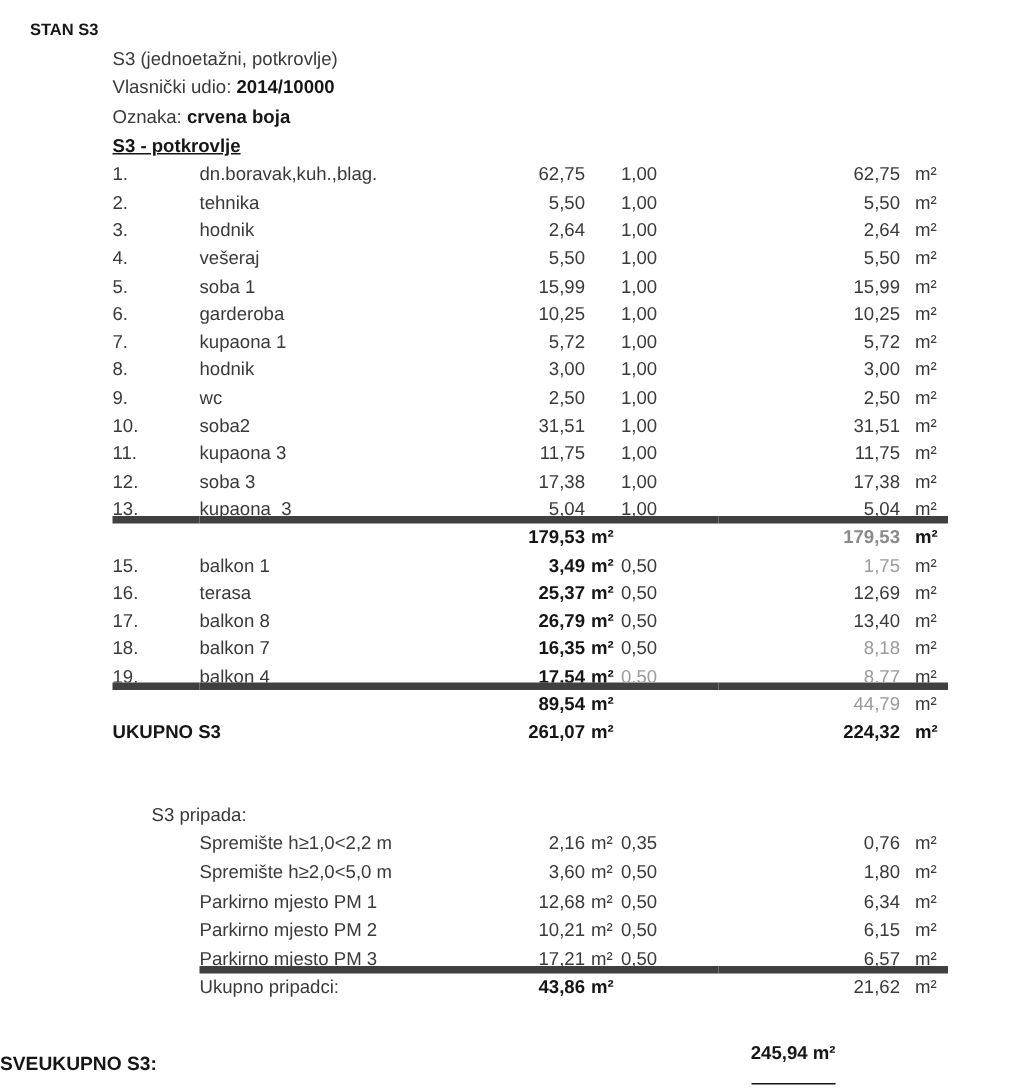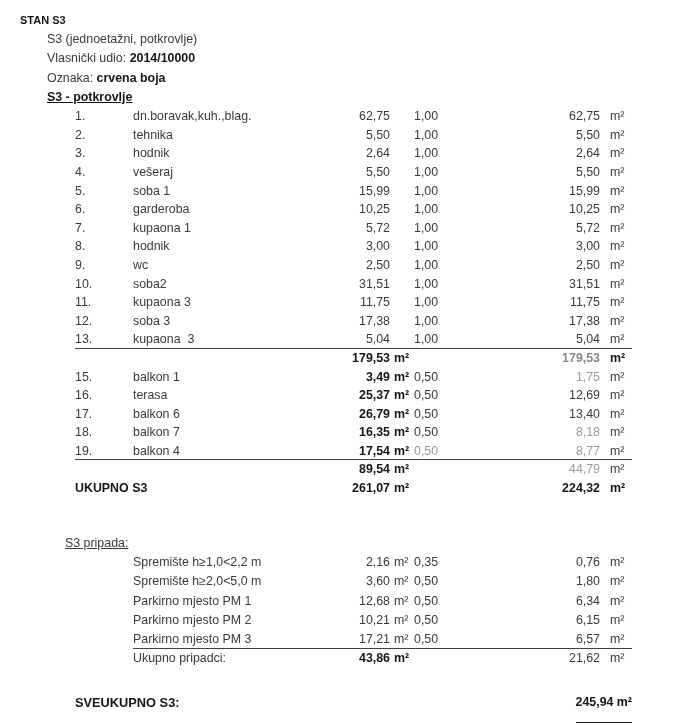--- a/index.html
+++ b/index.html
@@ -6,21 +6,21 @@
   body{
     width:690px;height:725px;overflow:hidden;
     font-family:"Liberation Sans","DejaVu Sans",sans-serif;
     font-size:12.4px;color:#3a3a3a;
     -webkit-font-smoothing:antialiased;
   }
   .page{position:relative;width:690px;height:725px;padding-top:10px;box-sizing:border-box;}
 
   
   .doc-title{margin-left:20px;height:20px;line-height:20px;font-weight:bold;color:#161616;font-size:11px;}
-  .hline{margin-left:47px;height:19.3px;line-height:19.3px;}
+  .hline{margin-left:75px;height:19.3px;line-height:19.3px;}
   .hline b{color:#161616;}
   .section-title{font-weight:bold;color:#161616;text-decoration:underline;}
 
   
   .tbl{margin-left:75px;width:557px;}
   .trow{
     display:grid;
     grid-template-columns:58px 177px 80px 24px 65px 121px 32px;
     height:18.6px;line-height:18.6px;box-sizing:border-box;
   }
@@ -30,31 +30,31 @@
   .c-area{text-align:right;}
   .c-aunit{text-align:left;padding-left:4px;}
   .c-coef{text-align:left;}
   .c-res{text-align:right;}
   .c-runit{text-align:left;padding-left:10px;}
 
   .bold{font-weight:bold;color:#161616;}
   .dim{color:#9b9b9b;}
   .bold.dim{color:#8a8a8a;}
 
-  .rule>span{border-bottom:1px solid #404040;}
+  .rule>span{border-bottom:5px solid #404040;}
   .rule.skipnum>.c-num{border-bottom:none;}
 
   .area-bold .c-area,.area-bold .c-aunit{font-weight:bold;color:#161616;}
 
   
-  .annex-heading{margin-left:65px;margin-top:36px;height:19.3px;line-height:19.3px;text-decoration:underline;}
+  .annex-heading{margin-left:101px;margin-top:36px;height:19.3px;line-height:19.3px;}
   .annex .trow{height:19.3px;line-height:19.3px;}
 
   
-  .footer{margin-left:75px;margin-top:26px;width:557px;display:flex;justify-content:space-between;align-items:flex-start;}
+  .footer{margin-top:26px;width:557px;display:flex;justify-content:space-between;align-items:center;}
   .footer .flabel{font-weight:bold;color:#161616;font-size:12.8px;}
   .footer .fvalue{font-weight:bold;color:#161616;border-bottom:1.4px solid #161616;padding-bottom:13px;}
 </style>
 </head>
 <body>
 
 <div class="page">
 
   <div class="doc-title">STAN S3</div>
   <div class="hline">S3 (jednoetažni, potkrovlje)</div>
@@ -215,21 +215,21 @@
           <span class="c-num">16.</span>
           <span class="c-name">terasa</span>
           <span class="c-area">25,37</span>
           <span class="c-aunit">m²</span>
           <span class="c-coef">0,50</span>
           <span class="c-res">12,69</span>
           <span class="c-runit">m²</span>
         </div>
         <div class="trow area-bold">
           <span class="c-num">17.</span>
-          <span class="c-name">balkon 6</span>
+          <span class="c-name">balkon 8</span>
           <span class="c-area">26,79</span>
           <span class="c-aunit">m²</span>
           <span class="c-coef">0,50</span>
           <span class="c-res">13,40</span>
           <span class="c-runit">m²</span>
         </div>
         <div class="trow area-bold">
           <span class="c-num">18.</span>
           <span class="c-name">balkon 7</span>
           <span class="c-area">16,35</span>

